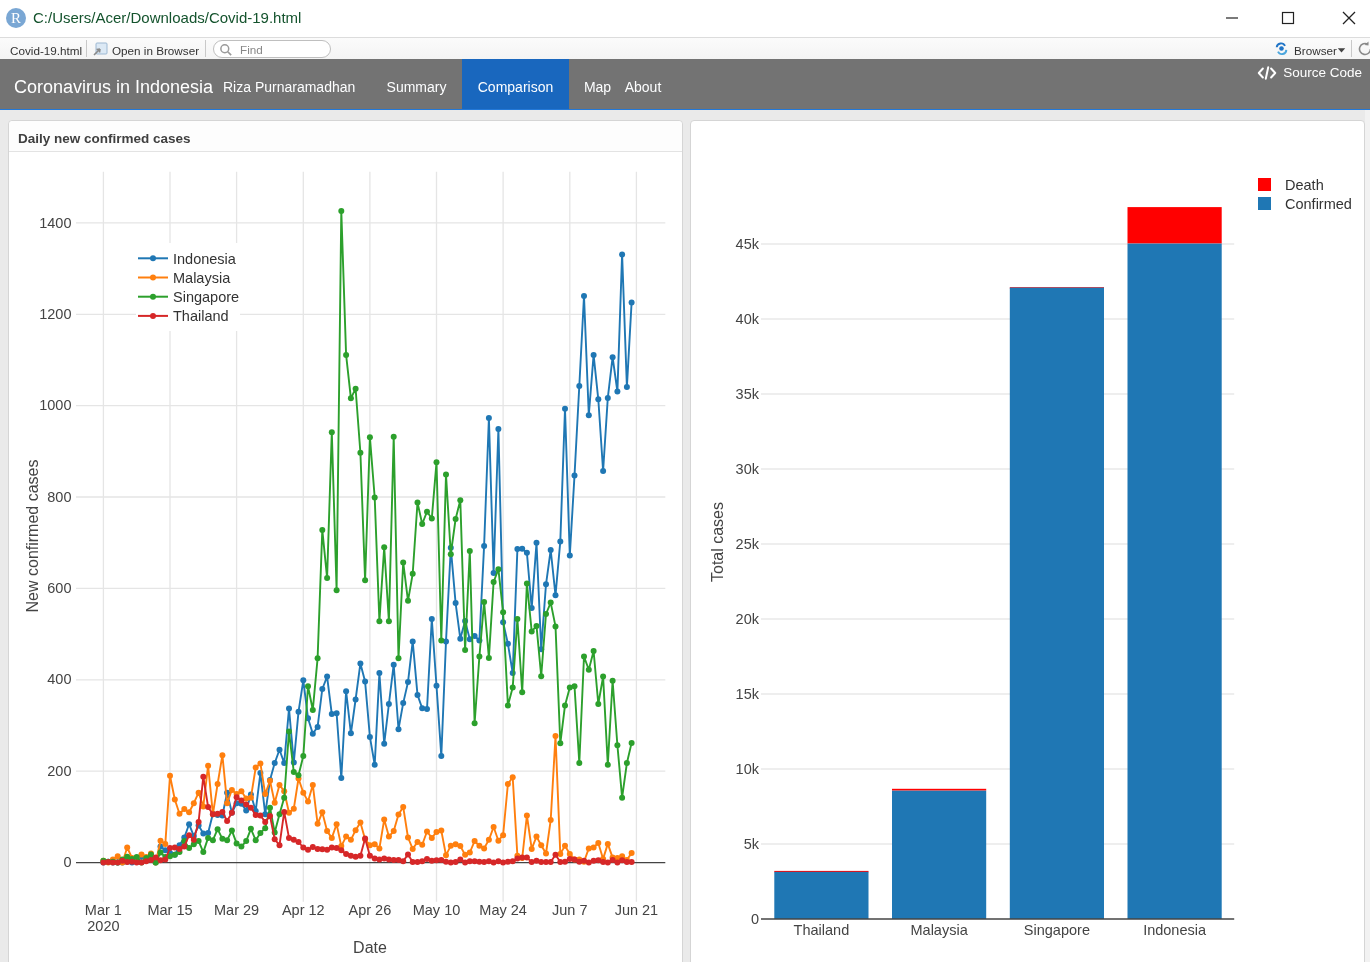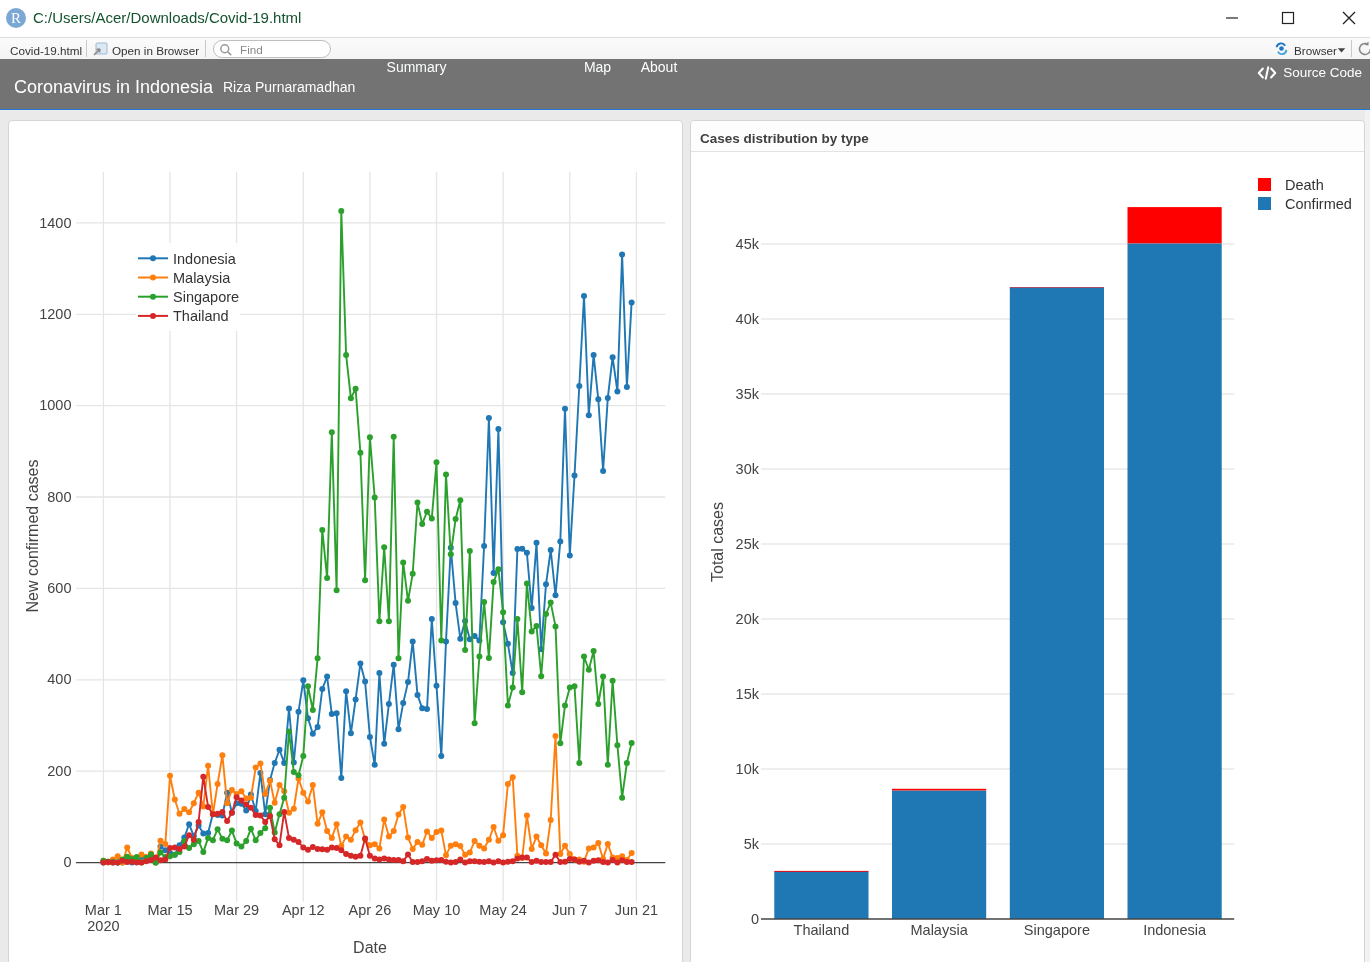--- a/index.html
+++ b/index.html
@@ -24,21 +24,21 @@
 #findbox { position:absolute; left:213px; top:2px; width:118px; height:18px;
   background:#fff; border:1px solid #bfbfbf; border-radius:9px; }
 #findbox .ph { position:absolute; left:26px; top:2px; font-size:11.7px; color:#888; }
 
 
 #navbar { position:absolute; left:0; top:59px; width:1370px; height:51px; background:#737373;
   border-bottom:1px solid #2278d8; color:#fff; }
 #brand { position:absolute; left:14px; top:18px; font-size:18px; color:#fff; }
 #author { position:absolute; left:223px; top:20px; font-size:14px; color:#fdfeff; }
 .navitem { position:absolute; top:0; height:50px; font-size:14px; color:#fdfeff;
-  display:flex; justify-content:center; }
+  display:flex; justify-content:center; padding-top:20px; }
 #nav-active { background:#1967be; }
 #srccode { position:absolute; right:8px; top:0; height:50px; display:flex; padding-top:6px;
   font-size:13.5px; color:#fff; }
 
 
 #content { position:absolute; left:0; top:110px; width:1370px; height:852px; background:#eaeaea; }
 .panel { position:absolute; top:10px; bottom:-10px; background:#fff;
   border:1px solid #d5d5d5; border-radius:4px; }
 #panelL { left:8px;  width:675px; }
 #panelR { left:690px; width:675px; }
@@ -92,33 +92,37 @@
     <div class="tsep" style="left:1351px;"></div>
     <svg style="position:absolute;left:1357px;top:3px;" width="16" height="16" viewBox="0 0 16 16">
       <path d="M13.5 8 A5.5 5.5 0 1 1 11 3.4" fill="none" stroke="#8a8a8a" stroke-width="1.6"></path>
       <path d="M11.5 0.5 L11.5 4.5 L7.5 4 Z" fill="#8a8a8a"></path>
     </svg>
   </div>
   <div id="navbar">
     <div id="brand">Coronavirus in Indonesia</div>
     <div id="author">Riza Purnaramadhan</div>
     <div class="navitem" style="left:371px;width:91px;">Summary</div>
+    <div class="navitem" id="nav-active" style="left:462px;width:107px;">Comparison</div>
     <div class="navitem" style="left:569px;width:57px;">Map</div>
-    <div class="navitem" style="left:626px;width:66px;">About</div>
+    <div class="navitem" style="left:610px;width:66px;">About</div>
     <div id="srccode">
       <svg width="20" height="14" viewBox="0 0 24 17" style="margin-right:6px;margin-top:1px;">
         <path d="M7 3 L2 8.5 L7 14" fill="none" stroke="#fff" stroke-width="2.4" stroke-linecap="round" stroke-linejoin="round"></path>
         <path d="M17 3 L22 8.5 L17 14" fill="none" stroke="#fff" stroke-width="2.4" stroke-linecap="round" stroke-linejoin="round"></path>
         <line x1="13.5" y1="1.5" x2="10.5" y2="15.5" stroke="#fff" stroke-width="2.4" stroke-linecap="round"></line>
       </svg>
       Source Code
     </div>
   </div>
   <div id="content">
     <div class="panel" id="panelL">
+      <div class="phead">
+          <span>Daily new confirmed cases</span>
+        </div>
       <div class="pbody">
           <svg width="673" height="810" viewBox="0 0 673 810" style="position:absolute;left:0;top:0;font-family:'Liberation Sans',sans-serif;">
 <line x1="94.4" y1="19.8" x2="94.4" y2="749.7" stroke="#e5e5e5" stroke-width="1.3"></line>
 <line x1="161" y1="19.8" x2="161" y2="749.7" stroke="#e5e5e5" stroke-width="1.3"></line>
 <line x1="227.6" y1="19.8" x2="227.6" y2="749.7" stroke="#e5e5e5" stroke-width="1.3"></line>
 <line x1="294.3" y1="19.8" x2="294.3" y2="749.7" stroke="#e5e5e5" stroke-width="1.3"></line>
 <line x1="360.9" y1="19.8" x2="360.9" y2="749.7" stroke="#e5e5e5" stroke-width="1.3"></line>
 <line x1="427.5" y1="19.8" x2="427.5" y2="749.7" stroke="#e5e5e5" stroke-width="1.3"></line>
 <line x1="494.1" y1="19.8" x2="494.1" y2="749.7" stroke="#e5e5e5" stroke-width="1.3"></line>
 <line x1="560.8" y1="19.8" x2="560.8" y2="749.7" stroke="#e5e5e5" stroke-width="1.3"></line>
@@ -613,23 +617,20 @@
 <line x1="129" y1="144.7" x2="159" y2="144.7" stroke="#2ca02c" stroke-width="2"></line>
 <circle cx="144" cy="144.7" r="3" fill="#2ca02c"></circle>
 <text x="164" y="149.9" font-size="14.5" fill="#333333">Singapore</text>
 <line x1="129" y1="163.9" x2="159" y2="163.9" stroke="#d62728" stroke-width="2"></line>
 <circle cx="144" cy="163.9" r="3" fill="#d62728"></circle>
 <text x="164" y="169.1" font-size="14.5" fill="#333333">Thailand</text>
 </svg>
         </div>
     </div>
     <div class="panel" id="panelR">
-      <div class="phead">
-          <span>Cases distribution by type</span>
-        </div>
       <div class="pbody">
           <svg width="673" height="810" viewBox="0 0 673 810" style="position:absolute;left:0;top:0;font-family:'Liberation Sans',sans-serif;">
 <line x1="70" y1="692" x2="543.2" y2="692" stroke="#e8e8e8" stroke-width="1.3"></line>
 <line x1="70" y1="617" x2="543.2" y2="617" stroke="#e8e8e8" stroke-width="1.3"></line>
 <line x1="70" y1="542" x2="543.2" y2="542" stroke="#e8e8e8" stroke-width="1.3"></line>
 <line x1="70" y1="467" x2="543.2" y2="467" stroke="#e8e8e8" stroke-width="1.3"></line>
 <line x1="70" y1="392" x2="543.2" y2="392" stroke="#e8e8e8" stroke-width="1.3"></line>
 <line x1="70" y1="317" x2="543.2" y2="317" stroke="#e8e8e8" stroke-width="1.3"></line>
 <line x1="70" y1="242" x2="543.2" y2="242" stroke="#e8e8e8" stroke-width="1.3"></line>
 <line x1="70" y1="167" x2="543.2" y2="167" stroke="#e8e8e8" stroke-width="1.3"></line>

